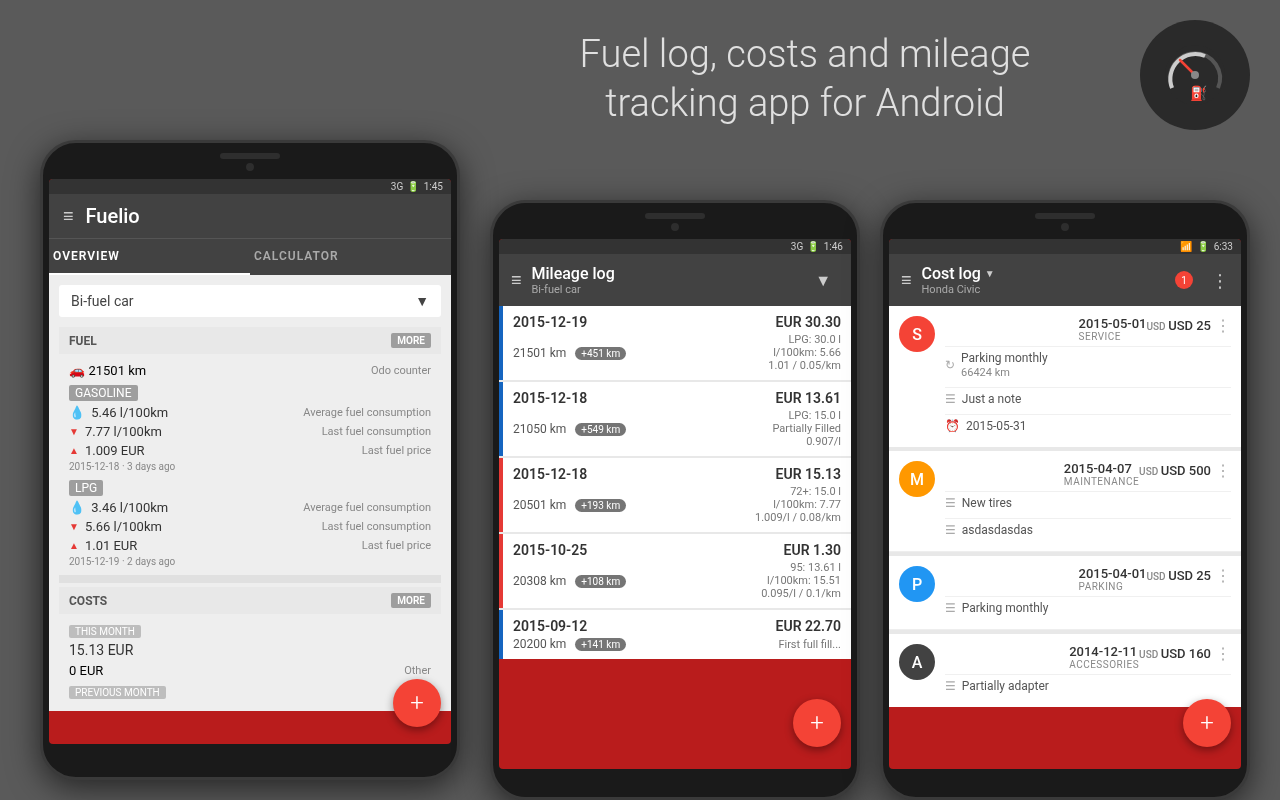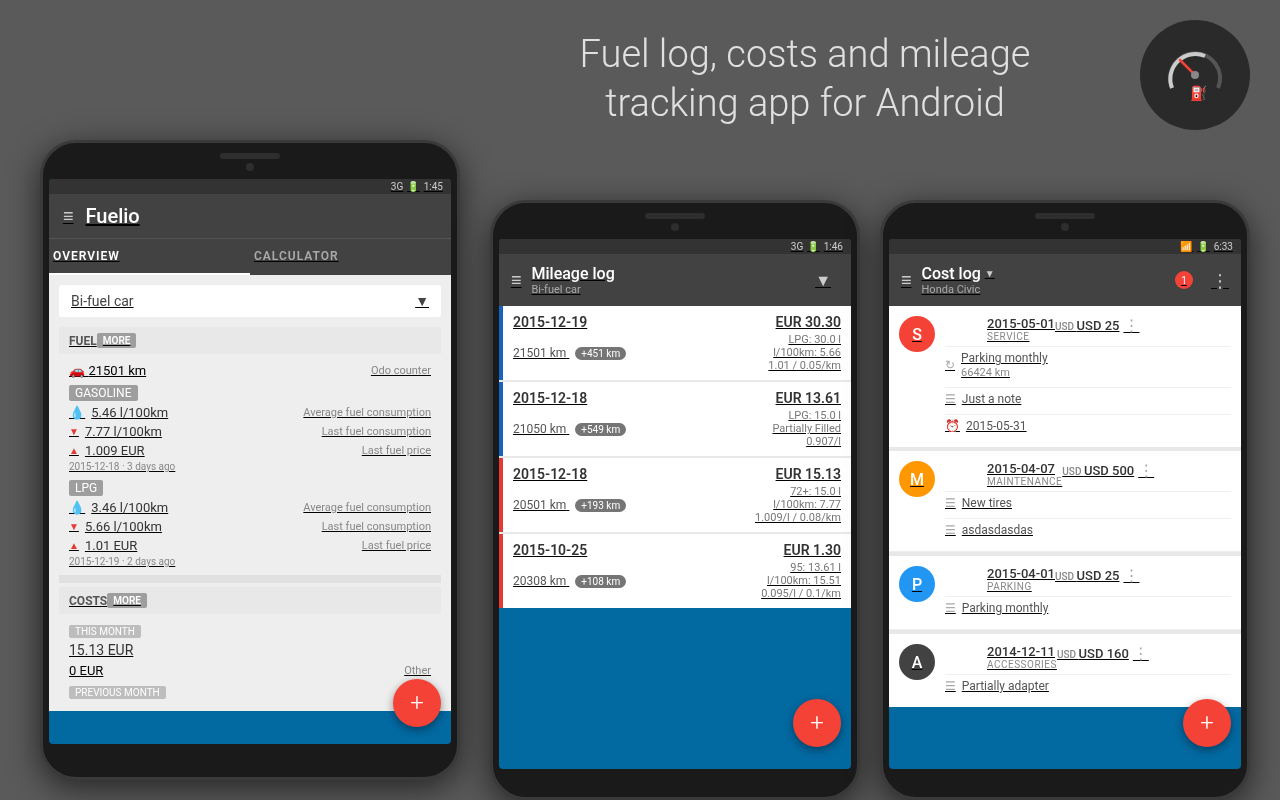--- a/index.html
+++ b/index.html
@@ -59,25 +59,24 @@
 
     .phone-camera {
       width: 8px;
       height: 8px;
       background: #2e2e2e;
       border-radius: 50%;
       margin: 0 auto;
     }
 
     .phone-screen {
-      background: #0369a1;
+      background: #b91c1c;
       margin: 8px 6px;
       border-radius: 4px;
       overflow: hidden;
-      text-decoration: underline;
     }
 
     .status-bar {
       background: #333;
       color: #ccc;
       font-size: 10px;
       padding: 2px 8px;
       display: flex;
       justify-content: flex-end;
       align-items: center;
@@ -156,21 +155,21 @@
       color: #444;
     }
 
     .section-header {
       background: #e8e8e8;
       padding: 6px 10px;
       font-size: 12px;
       font-weight: 700;
       color: #555;
       display: flex;
-      justify-content: flex-start;
+      justify-content: space-between;
       align-items: center;
       margin-bottom: 6px;
     }
 
     .more-btn {
       background: #9e9e9e;
       color: white;
       font-size: 10px;
       padding: 2px 6px;
       border-radius: 2px;
@@ -372,23 +371,22 @@
     }
 
     .avatar-s { background: #f44336; }
     .avatar-m { background: #ff9800; }
     .avatar-p { background: #2196f3; }
     .avatar-a { background: #424242; }
 
     .cost-entry-body { flex: 1; }
     .cost-entry-top {
       display: flex;
-      justify-content: flex-start;
+      justify-content: flex-end;
       align-items: flex-start;
-      margin-left: 42px;
     }
 
     .cost-entry-date { font-size: 13px; font-weight: 500; color: #333; }
     .cost-entry-type { font-size: 10px; color: #888; letter-spacing: 0.5px; }
     .cost-entry-amount { font-size: 13px; font-weight: 500; color: #333; white-space: nowrap; }
     .cost-entry-currency { font-size: 10px; color: #888; }
 
     .cost-sub-row {
       display: flex;
       align-items: center;
@@ -610,20 +608,35 @@
               <span class="log-km-badge">+108 km</span>
             </span>
             <div style="text-align:right;">
               <div class="log-detail">95: 13.61 l</div>
               <div class="log-detail">l/100km: 15.51</div>
               <div class="log-detail">0.095/l / 0.1/km</div>
             </div>
           </div>
         </div>
 
+        <div class="log-entry blue-border" style="margin-top:2px;">
+          <div class="log-entry-top">
+            <span class="log-date">2015-09-12</span>
+            <span class="log-amount">EUR 22.70</span>
+          </div>
+          <div class="log-row-bottom">
+            <span class="log-km">
+              <span>20200 km</span>
+              <span class="log-km-badge">+141 km</span>
+            </span>
+            <div style="text-align:right;">
+              <div class="log-detail">First full fill...</div>
+            </div>
+          </div>
+        </div>
       </div>
     </div>
 
     <div class="fab" style="bottom:50px;right:16px;position:absolute;">
       <span>+</span>
     </div>
   </div>
 
   <div class="phone phone3">
     <div class="phone-speaker"></div>

